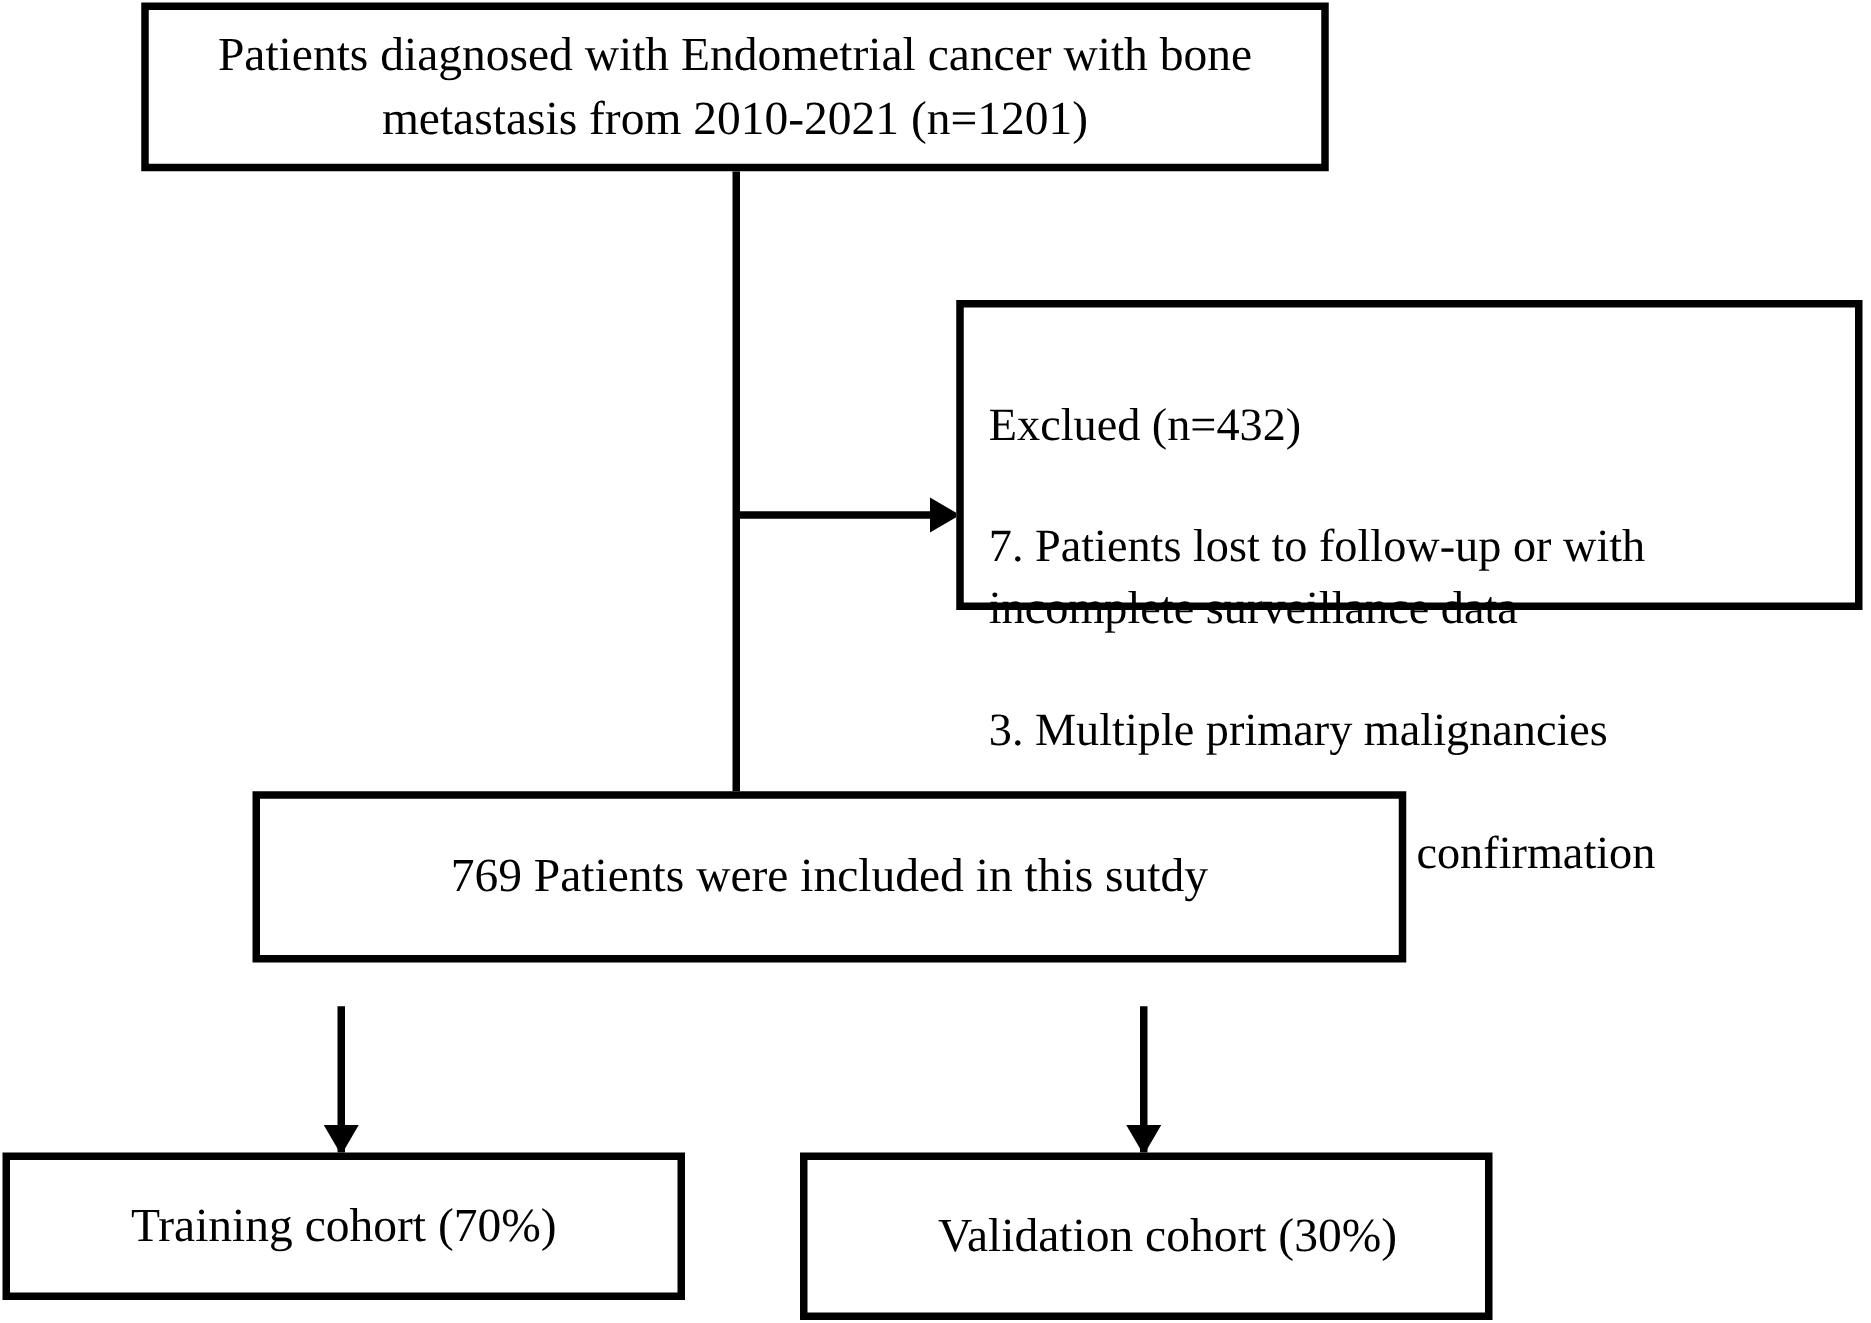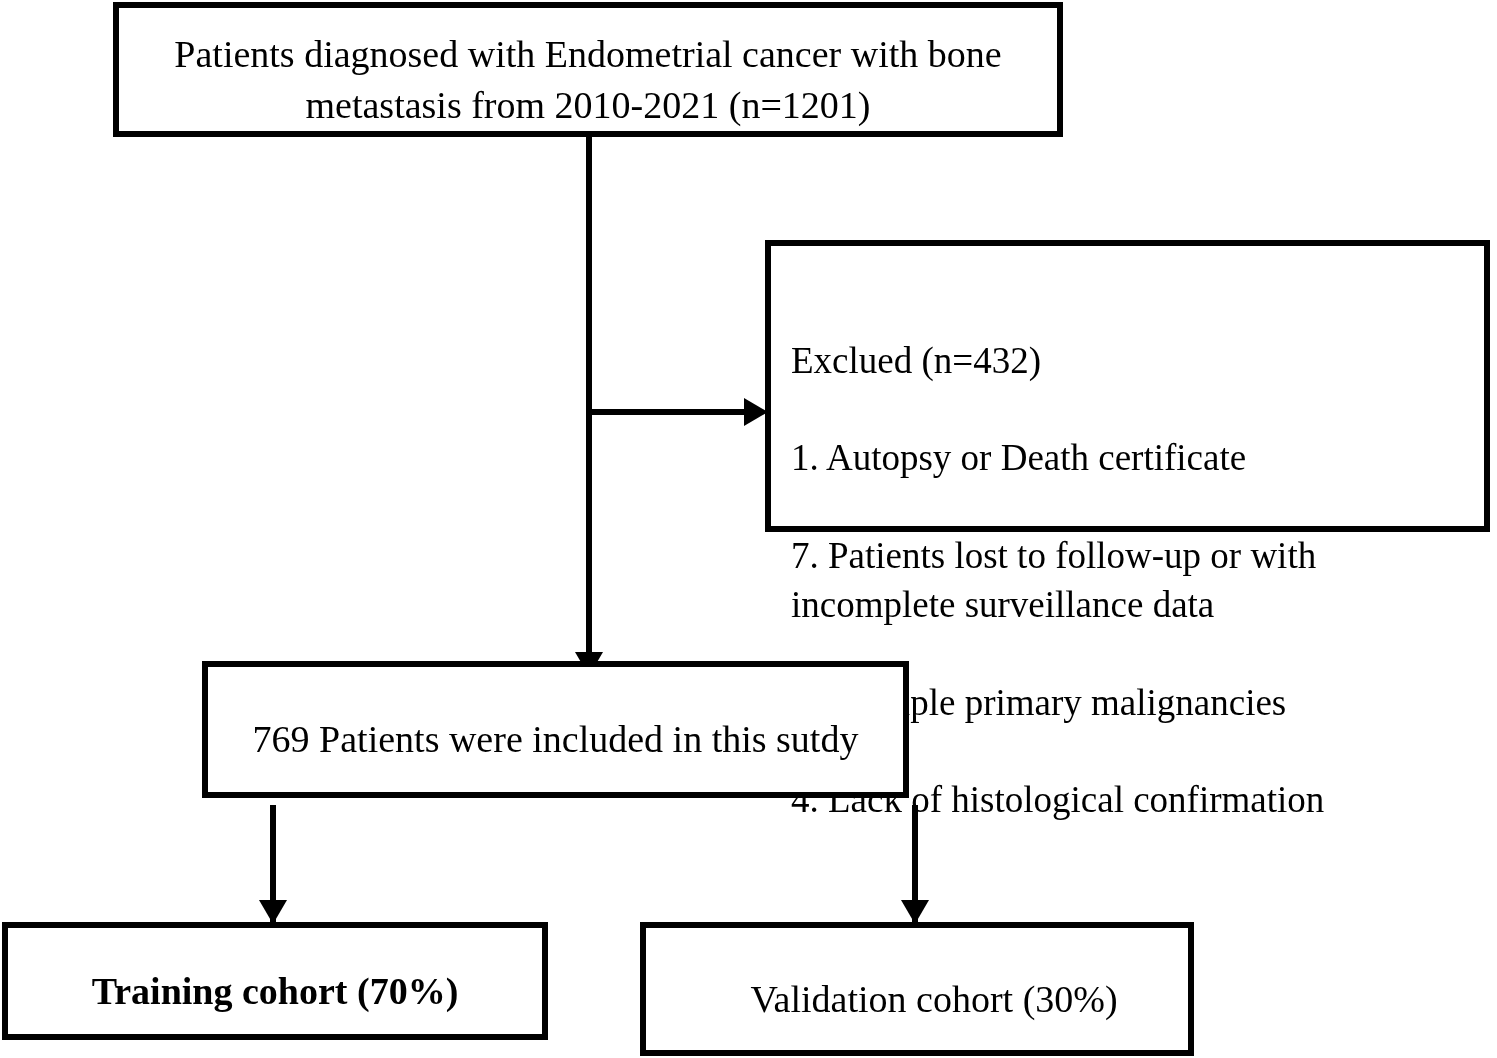--- a/index.html
+++ b/index.html
@@ -25,70 +25,68 @@
     display: flex;
     align-items: center;
     justify-content: center;
   }
   .node-text {
     text-align: center;
     line-height: 1.28;
     font-size: 37px;
     padding: 0 14px;
     white-space: pre-line;
-    margin-top: 20px;
   }
   
   #box-source {
     left: 113px;
     top: 2px;
     width: 950px;
     height: 135px;
   }
   #box-source .node-text {
     font-size: 38px;
     line-height: 1.32;
     max-width: 880px;
   }
   
   #box-excluded {
     left: 765px;
     top: 240px;
     width: 725px;
-    height: 292px;
+    height: 248px;
     align-items: flex-start;
     justify-content: center;
   }
   #box-excluded .node-text {
     text-align: left;
     font-size: 37px;
     line-height: 1.32;
     padding: 22px 16px 0 20px;
   }
   .excl-line {
     display: block;
     white-space: pre-line;
   }
   
   #box-included {
     left: 202px;
-    top: 661px;
-    width: 707px;
+    top: 633px;
+    width: 923px;
     height: 137px;
   }
   #box-included .node-text {
     font-size: 38px;
   }
   
   #box-training {
     left: 2px;
     top: 922px;
     width: 546px;
     height: 118px;
-    font-weight: bold;
   }
   #box-validation {
     left: 640px;
     top: 922px;
     width: 554px;
     height: 134px;
     padding-left: 34px;
   }
   #box-training .node-text,
   #box-validation .node-text {
@@ -174,21 +172,20 @@
   <div class="arrow-head arrow-down" id="arrow-to-training"></div>
   <div class="arrow-head arrow-down" id="arrow-to-validation"></div>
 
   <div class="node-box" id="box-source">
     <div class="node-text">Patients diagnosed with Endometrial cancer with bone metastasis from 2010-2021 (n=1201)</div>
   </div>
 
   <div class="node-box" id="box-excluded">
     <div class="node-text">
       <span class="excl-line">Exclued (n=432)</span>
-      <span class="excl-line">1. Autopsy or Death certificate</span>
       <span class="excl-line">7. Patients lost to follow-up or with incomplete surveillance data</span>
       <span class="excl-line">3. Multiple primary malignancies</span>
       <span class="excl-line">4. Lack of histological confirmation</span>
     </div>
   </div>
 
   <div class="node-box" id="box-included">
     <div class="node-text">769 Patients were included in this sutdy</div>
   </div>
 

